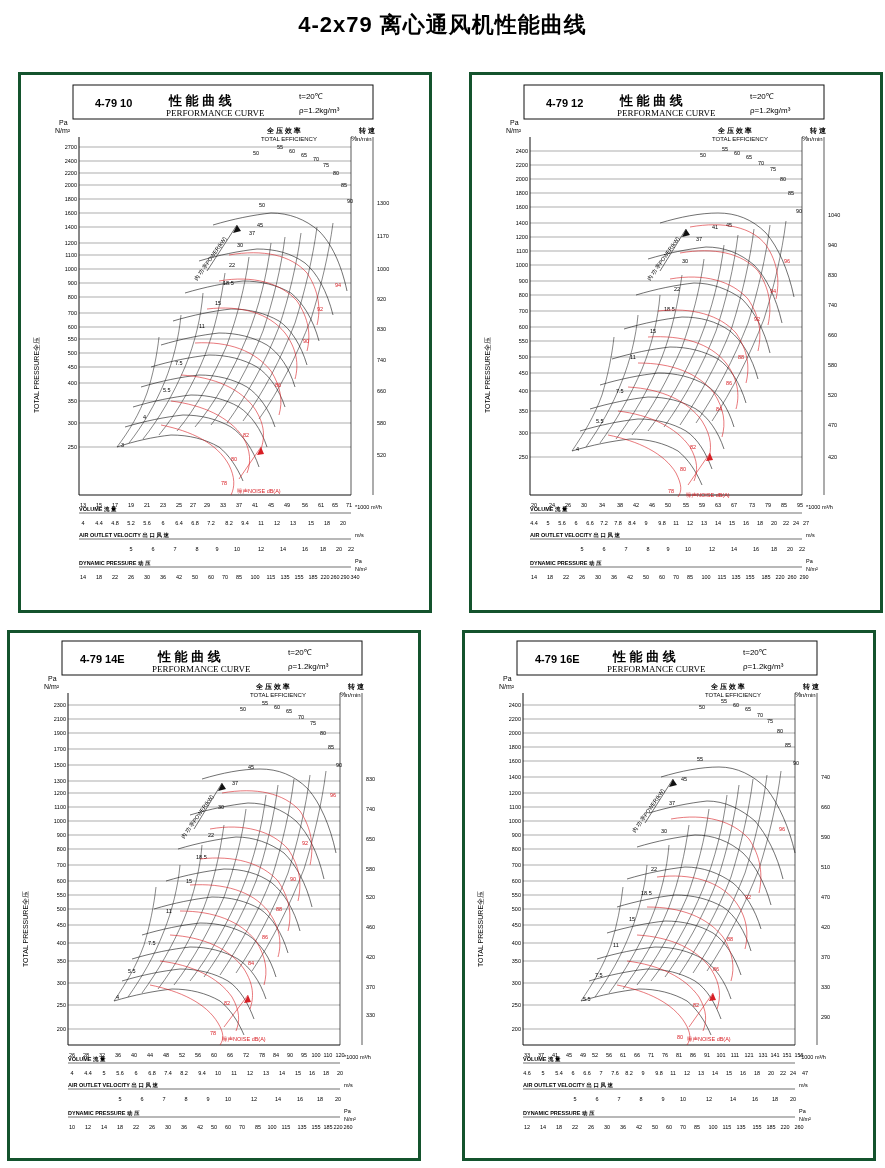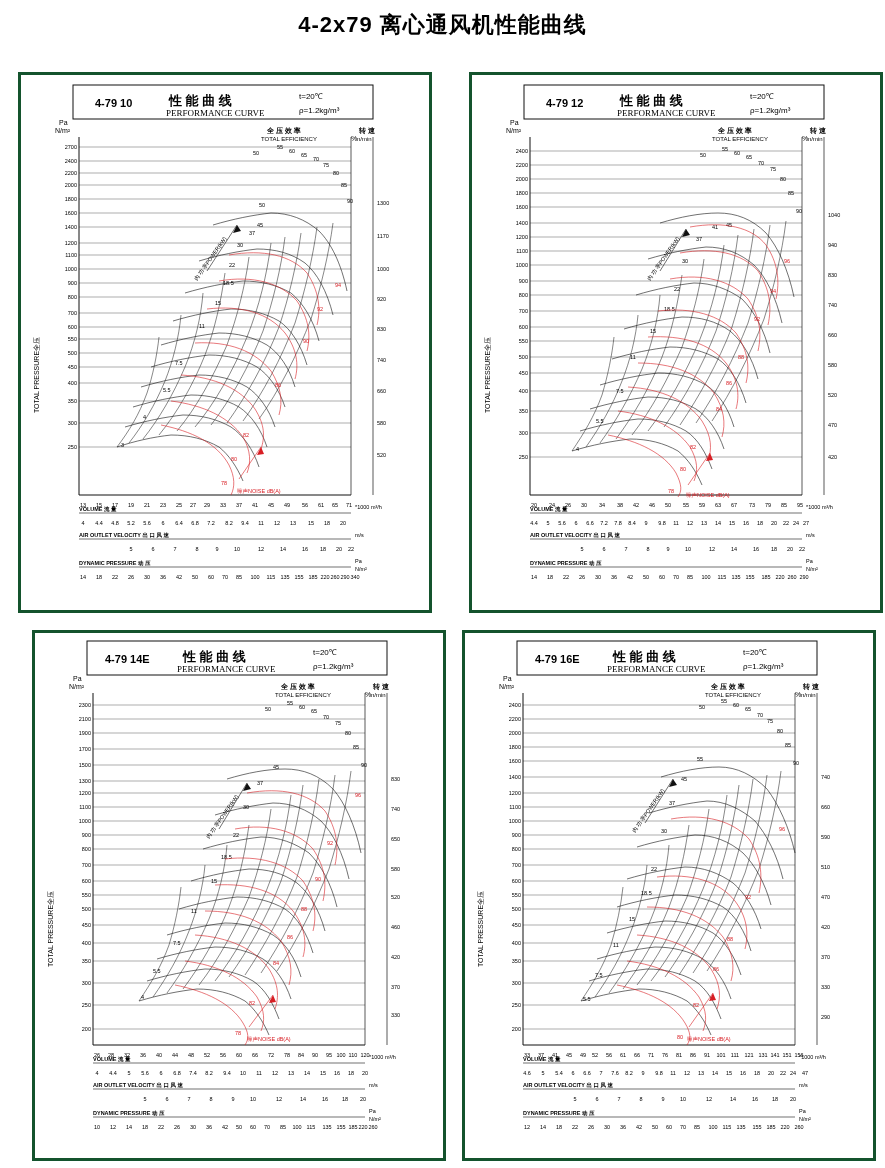--- a/index.html
+++ b/index.html
@@ -536,21 +536,21 @@
           <text x="278" y="504">155</text>
           <text x="294" y="504">185</text>
           <text x="308" y="504">220</text>
           <text x="320" y="504">260</text>
           <text x="332" y="504">290</text>
         </g>
       </g>
     </svg>
   </div>
 
-  <div class="panel" style="left:32px;top:630px;width:408px;height:525px;">
+  <div class="panel" style="left:7px;top:630px;width:408px;height:525px;">
     <svg width="406" height="523" viewBox="0 0 406 523">
       <g font-family="Liberation Sans, sans-serif" fill="#000">
         <rect x="52" y="8" width="300" height="34" fill="none" stroke="#111" stroke-width="1"></rect>
         <text x="70" y="30" font-size="11" font-weight="bold">4-79 14E</text>
         <text x="148" y="28" font-size="13" font-weight="bold">性 能 曲 线</text>
         <text x="142" y="39" font-size="9" class="cap">PERFORMANCE  CURVE</text>
         <text x="278" y="22" font-size="8">t=20℃</text>
         <text x="278" y="36" font-size="8">ρ=1.2kg/m³</text>
 
         <text x="246" y="56" font-size="7" font-weight="bold">全 压 效 率</text>

